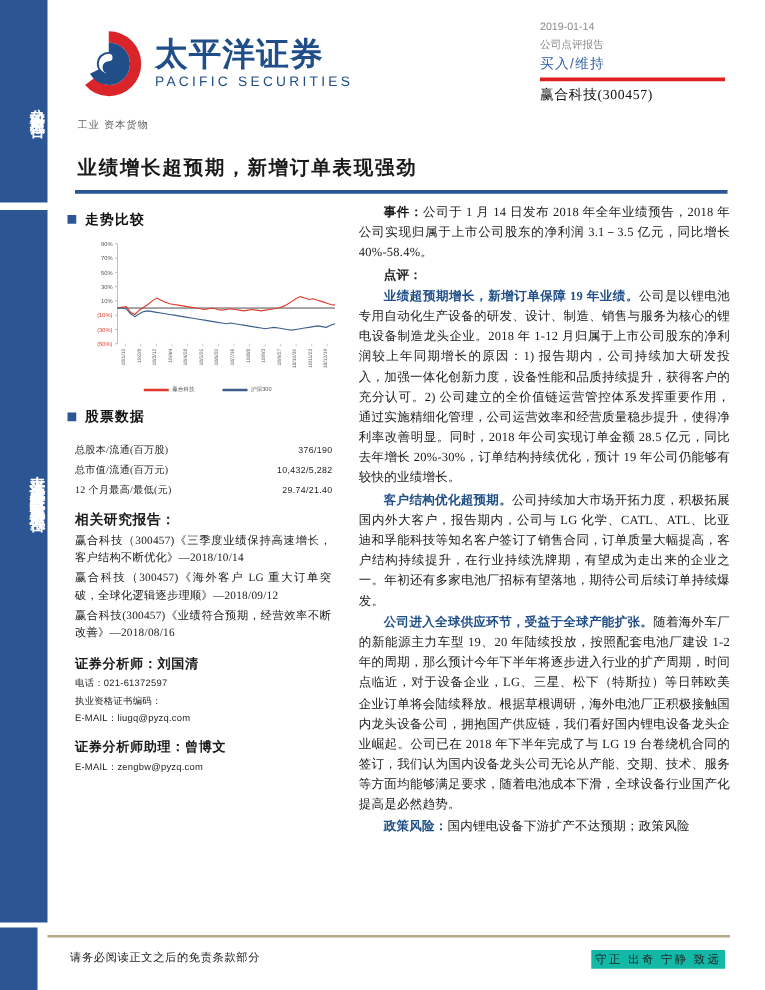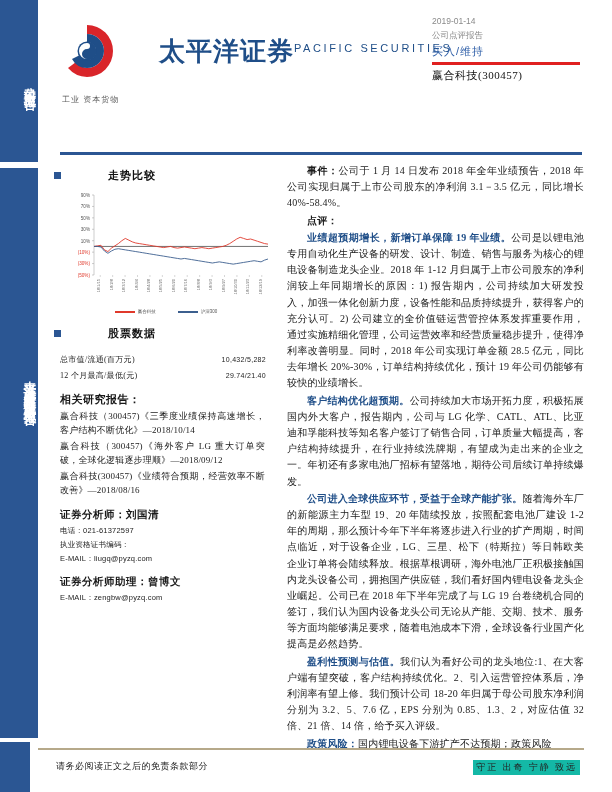--- a/index.html
+++ b/index.html
@@ -37,21 +37,21 @@
     font-weight:bold;
   }
   .rail-bottom{
     position:absolute;left:0;top:742px;width:30px;height:50px;
     background:#2b5693;
   }
 
   
   .logo-wrap{position:absolute;left:58px;top:22px;display:flex;align-items:center;gap:8px;}
   .logo-mark{width:58px;height:58px;position:relative;}
-  .brand-text{display:flex;line-height:1;margin-left:35px;}
+  .brand-text{display:flex;flex-direction:column;line-height:1;}
   .brand-cn{
     font-size:26px;font-weight:bold;color:#1f4e88;letter-spacing:1px;
     font-family:"Liberation Sans",sans-serif;
   }
   .brand-en{
     font-size:11px;color:#1f4e88;letter-spacing:2.6px;margin-top:5px;
     font-family:"Liberation Sans",sans-serif;
   }
 
   .meta{
@@ -74,21 +74,21 @@
     font-size:15.5px;font-weight:bold;color:#1a1a1a;letter-spacing:1.5px;
   }
   .title-rule{
     position:absolute;left:60px;top:152px;width:522px;height:3px;background:#2b5693;
   }
 
   
   .lcol{position:absolute;left:54px;top:168px;width:218px;}
   .sec-head{display:flex;align-items:center;gap:7px;margin-bottom:6px;}
   .sec-bullet{width:7px;height:7px;background:#2b5693;display:inline-block;}
-  .sec-title{font-size:11px;font-weight:bold;letter-spacing:1px;color:#111;margin-left:40px;}
+  .sec-title{font-size:11px;font-weight:bold;letter-spacing:1px;color:#111;}
 
   .chart-box{width:212px;height:118px;position:relative;margin:4px 0 2px 6px;}
   .legend{
     display:flex;gap:22px;justify-content:center;align-items:center;
     font-size:4.5px;color:#555;margin-top:1px;margin-left:6px;
     font-family:"Liberation Sans",sans-serif;
   }
   .legend-item{display:flex;align-items:center;gap:3px;}
   .legend-swatch{display:inline-block;width:20px;height:2px;}
 
@@ -149,20 +149,21 @@
 
   <div class="meta">
     <div class="meta-date">2019-01-14</div>
     <div class="meta-type">公司点评报告</div>
     <div class="meta-rating">买入/维持</div>
     <div class="meta-rule"></div>
     <div class="meta-stock">赢合科技(300457)</div>
   </div>
 
   <div class="tags">工业  资本货物</div>
+  <div class="title">业绩增长超预期，新增订单表现强劲</div>
   <div class="title-rule"></div>
 
   <div class="lcol">
 
     <div class="sec-head">
       <span class="sec-bullet"></span>
       <span class="sec-title">走势比较</span>
     </div>
 
     <div class="chart-box">
@@ -228,20 +229,24 @@
       </span>
     </div>
 
     <div class="sec-head" style="margin-top:12px;">
       <span class="sec-bullet"></span>
       <span class="sec-title">股票数据</span>
     </div>
 
     <div class="tbl">
       <div class="tbl-row">
+        <span class="tbl-lab">总股本/流通(百万股)</span>
+        <span class="tbl-val">376/190</span>
+      </div>
+      <div class="tbl-row">
         <span class="tbl-lab">总市值/流通(百万元)</span>
         <span class="tbl-val">10,432/5,282</span>
       </div>
       <div class="tbl-row">
         <span class="tbl-lab">12 个月最高/最低(元)</span>
         <span class="tbl-val">29.74/21.40</span>
       </div>
     </div>
 
     <div class="rr-title">相关研究报告：</div>
@@ -256,20 +261,19 @@
     <div class="an-title">证券分析师助理：曾博文</div>
     <div class="an-line">E-MAIL：zengbw@pyzq.com</div>
   </div>
 
   <div class="rcol" id="body-col">
       <p><span class="lead">事件：</span><span>公司于 1 月 14 日发布 2018 年全年业绩预告，2018 年公司实现归属于上市公司股东的净利润 3.1－3.5 亿元，同比增长 40%-58.4%。</span></p>
       <p><span class="lead">点评：</span></p>
       <p><span class="lead-blue">业绩超预期增长，新增订单保障 19 年业绩。</span><span>公司是以锂电池专用自动化生产设备的研发、设计、制造、销售与服务为核心的锂电设备制造龙头企业。2018 年 1-12 月归属于上市公司股东的净利润较上年同期增长的原因：1) 报告期内，公司持续加大研发投入，加强一体化创新力度，设备性能和品质持续提升，获得客户的充分认可。2) 公司建立的全价值链运营管控体系发挥重要作用，通过实施精细化管理，公司运营效率和经营质量稳步提升，使得净利率改善明显。同时，2018 年公司实现订单金额 28.5 亿元，同比去年增长 20%-30%，订单结构持续优化，预计 19 年公司仍能够有较快的业绩增长。</span></p>
       <p><span class="lead-blue">客户结构优化超预期。</span><span>公司持续加大市场开拓力度，积极拓展国内外大客户，报告期内，公司与 LG 化学、CATL、ATL、比亚迪和孚能科技等知名客户签订了销售合同，订单质量大幅提高，客户结构持续提升，在行业持续洗牌期，有望成为走出来的企业之一。年初还有多家电池厂招标有望落地，期待公司后续订单持续爆发。</span></p>
       <p><span class="lead-blue">公司进入全球供应环节，受益于全球产能扩张。</span><span>随着海外车厂的新能源主力车型 19、20 年陆续投放，按照配套电池厂建设 1-2 年的周期，那么预计今年下半年将逐步进入行业的扩产周期，时间点临近，对于设备企业，LG、三星、松下（特斯拉）等日韩欧美企业订单将会陆续释放。根据草根调研，海外电池厂正积极接触国内龙头设备公司，拥抱国产供应链，我们看好国内锂电设备龙头企业崛起。公司已在 2018 年下半年完成了与 LG 19 台卷绕机合同的签订，我们认为国内设备龙头公司无论从产能、交期、技术、服务等方面均能够满足要求，随着电池成本下滑，全球设备行业国产化提高是必然趋势。</span></p>
-      <p><span class="lead-blue">盈利性预测与估值。</span><span>我们认为看好公司的龙头地位:1、在大客户端有望突破，客户结构持续优化。2、引入运营管控体系后，净利润率有望上修。我们预计公司 18-20 年归属于母公司股东净利润分别为 3.2、5、7.6 亿，EPS 分别为 0.85、1.3、2，对应估值 32 倍、21 倍、14 倍，给予买入评级。</span></p>
       <p><span class="lead-blue">政策风险：</span><span>国内锂电设备下游扩产不达预期；政策风险</span></p>
     </div>
 
   <div class="foot-rule"></div>
   <div class="foot-left">请务必阅读正文之后的免责条款部分</div>
   <div class="foot-right">守正 出奇 宁静 致远</div>
 </div>
 
 </body></html>

